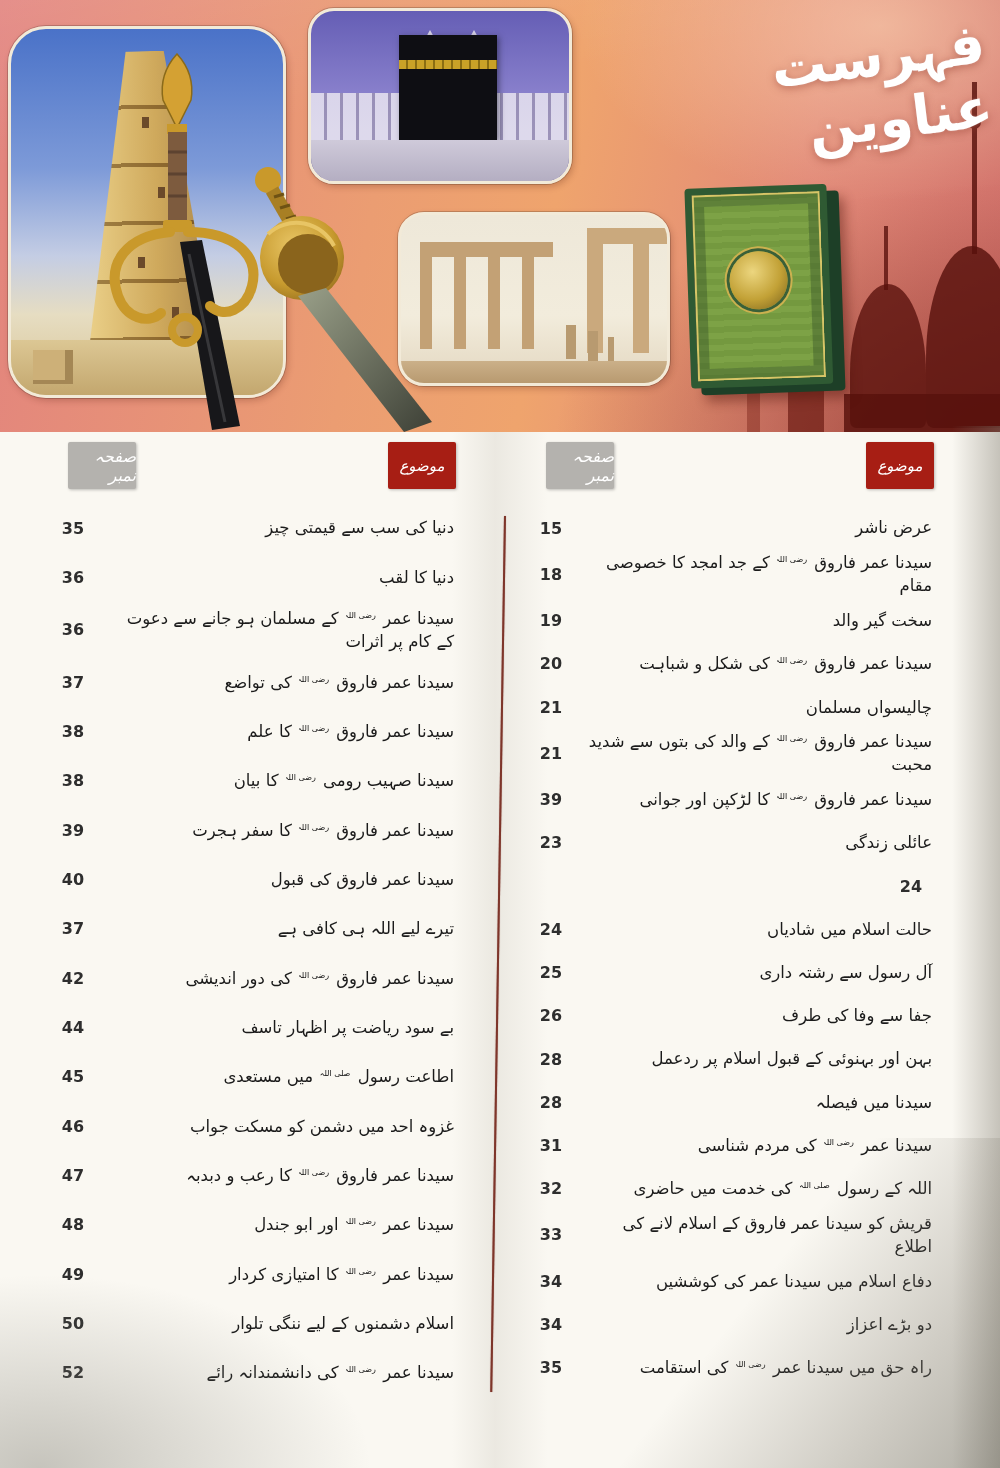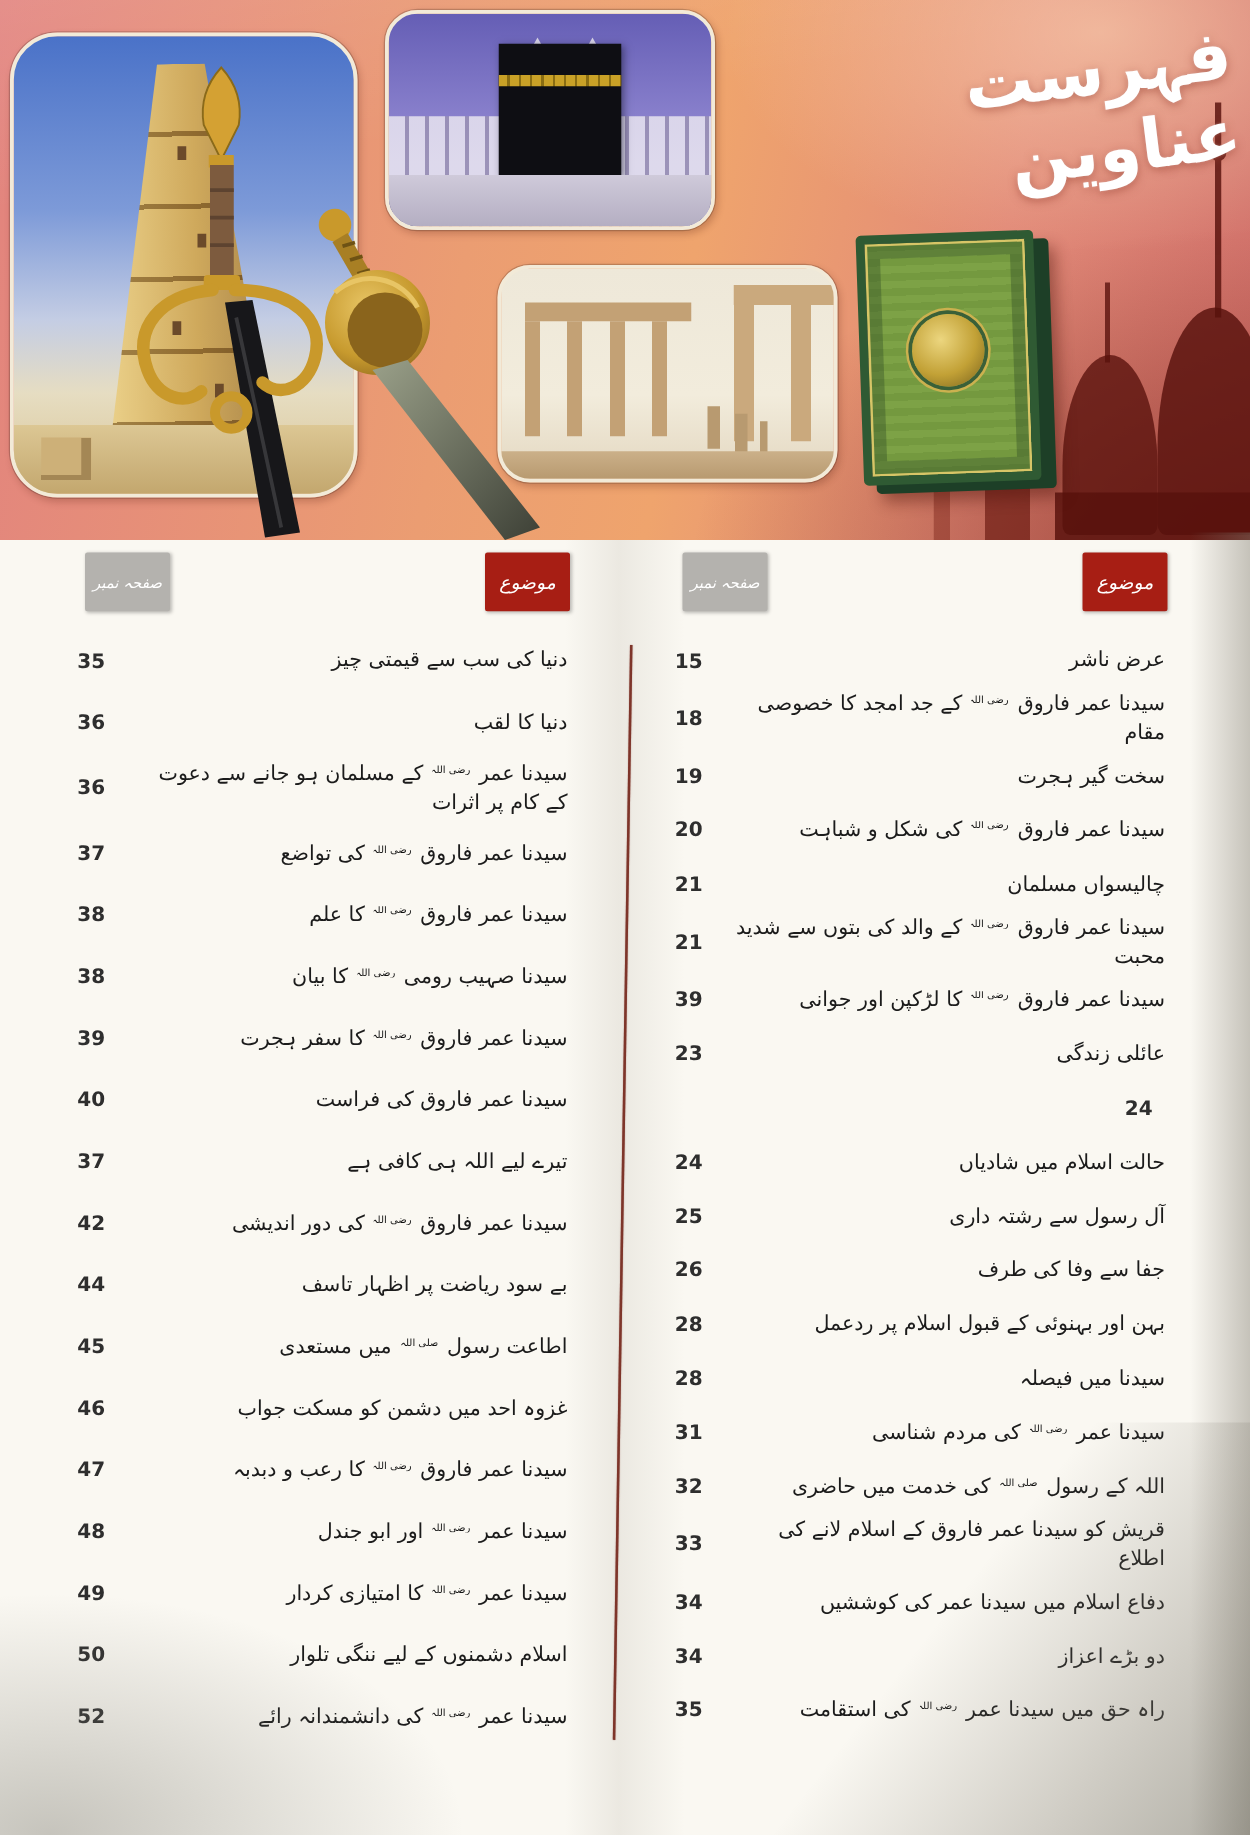--- a/index.html
+++ b/index.html
@@ -97,21 +97,21 @@
   .divider{position:absolute;left:504px;top:516px;width:2px;height:876px;background:#7e352a;
       transform:rotate(0.9deg);transform-origin:top center;box-shadow:0 0 1px rgba(120,40,30,.6);}
   .col{position:absolute;top:438px;display:flex;flex-direction:column;}
   .col.first{left:516px;width:430px;height:952px;}
   .col.second{left:38px;width:430px;height:957px;}
   .hdr{display:flex;direction:rtl;justify-content:space-between;align-items:flex-start;
       height:60px;padding:4px 12px 0 30px;}
   .badge{width:68px;height:47px;display:flex;align-items:center;justify-content:center;
       color:#fff;border-radius:2px;font-style:italic;box-shadow:1px 1px 3px rgba(0,0,0,.25);}
   .badge.topic{background:#a71e14;font-size:15px;}
-  .badge.pagenum{background:#b4b2ae;font-size:12px;}
+  .badge.pagenum{background:#b4b2ae;font-size:16px;}
   .rows{flex:1;display:flex;flex-direction:column;justify-content:space-between;
       padding:6px 0 2px 0;}
   .row{display:flex;align-items:center;direction:rtl;min-height:40px;}
   .row .t{flex:1;text-align:right;font-size:16.5px;color:#1b1b1b;line-height:1.4;
       padding-right:14px;}
   .row .n{width:70px;flex:none;text-align:center;font-size:16px;font-weight:bold;
       color:#2e2e2e;direction:ltr;}
   .hon{display:inline-block;font-size:8px;line-height:1;vertical-align:4px;margin:0 2px;
       max-width:30px;overflow:hidden;white-space:nowrap;color:#111;}
 
@@ -224,21 +224,21 @@
     <div class="rows">
         <div class="row">
     <span class="t">عرض ناشر</span>
     <span class="n">15</span>
   </div>
         <div class="row">
     <span class="t">سیدنا عمر فاروق <span class="hon">رضی اللہ عنہ</span> کے جد امجد کا خصوصی مقام</span>
     <span class="n">18</span>
   </div>
         <div class="row">
-    <span class="t">سخت گیر ہجرت</span>
+    <span class="t">سخت گیر والد</span>
     <span class="n">19</span>
   </div>
         <div class="row">
     <span class="t">سیدنا عمر فاروق <span class="hon">رضی اللہ عنہ</span> کی شکل و شباہت</span>
     <span class="n">20</span>
   </div>
         <div class="row">
     <span class="t">چالیسواں مسلمان</span>
     <span class="n">21</span>
   </div>
@@ -332,21 +332,21 @@
   </div>
         <div class="row">
     <span class="t">سیدنا صہیب رومی <span class="hon">رضی اللہ عنہ</span> کا بیان</span>
     <span class="n">38</span>
   </div>
         <div class="row">
     <span class="t">سیدنا عمر فاروق <span class="hon">رضی اللہ عنہ</span> کا سفر ہجرت</span>
     <span class="n">39</span>
   </div>
         <div class="row">
-    <span class="t">سیدنا عمر فاروق کی فراست</span>
+    <span class="t">سیدنا عمر فاروق کی قبول</span>
     <span class="n">40</span>
   </div>
         <div class="row">
     <span class="t">تیرے لیے اللہ ہی کافی ہے</span>
     <span class="n">37</span>
   </div>
         <div class="row">
     <span class="t">سیدنا عمر فاروق <span class="hon">رضی اللہ عنہ</span> کی دور اندیشی</span>
     <span class="n">42</span>
   </div>

